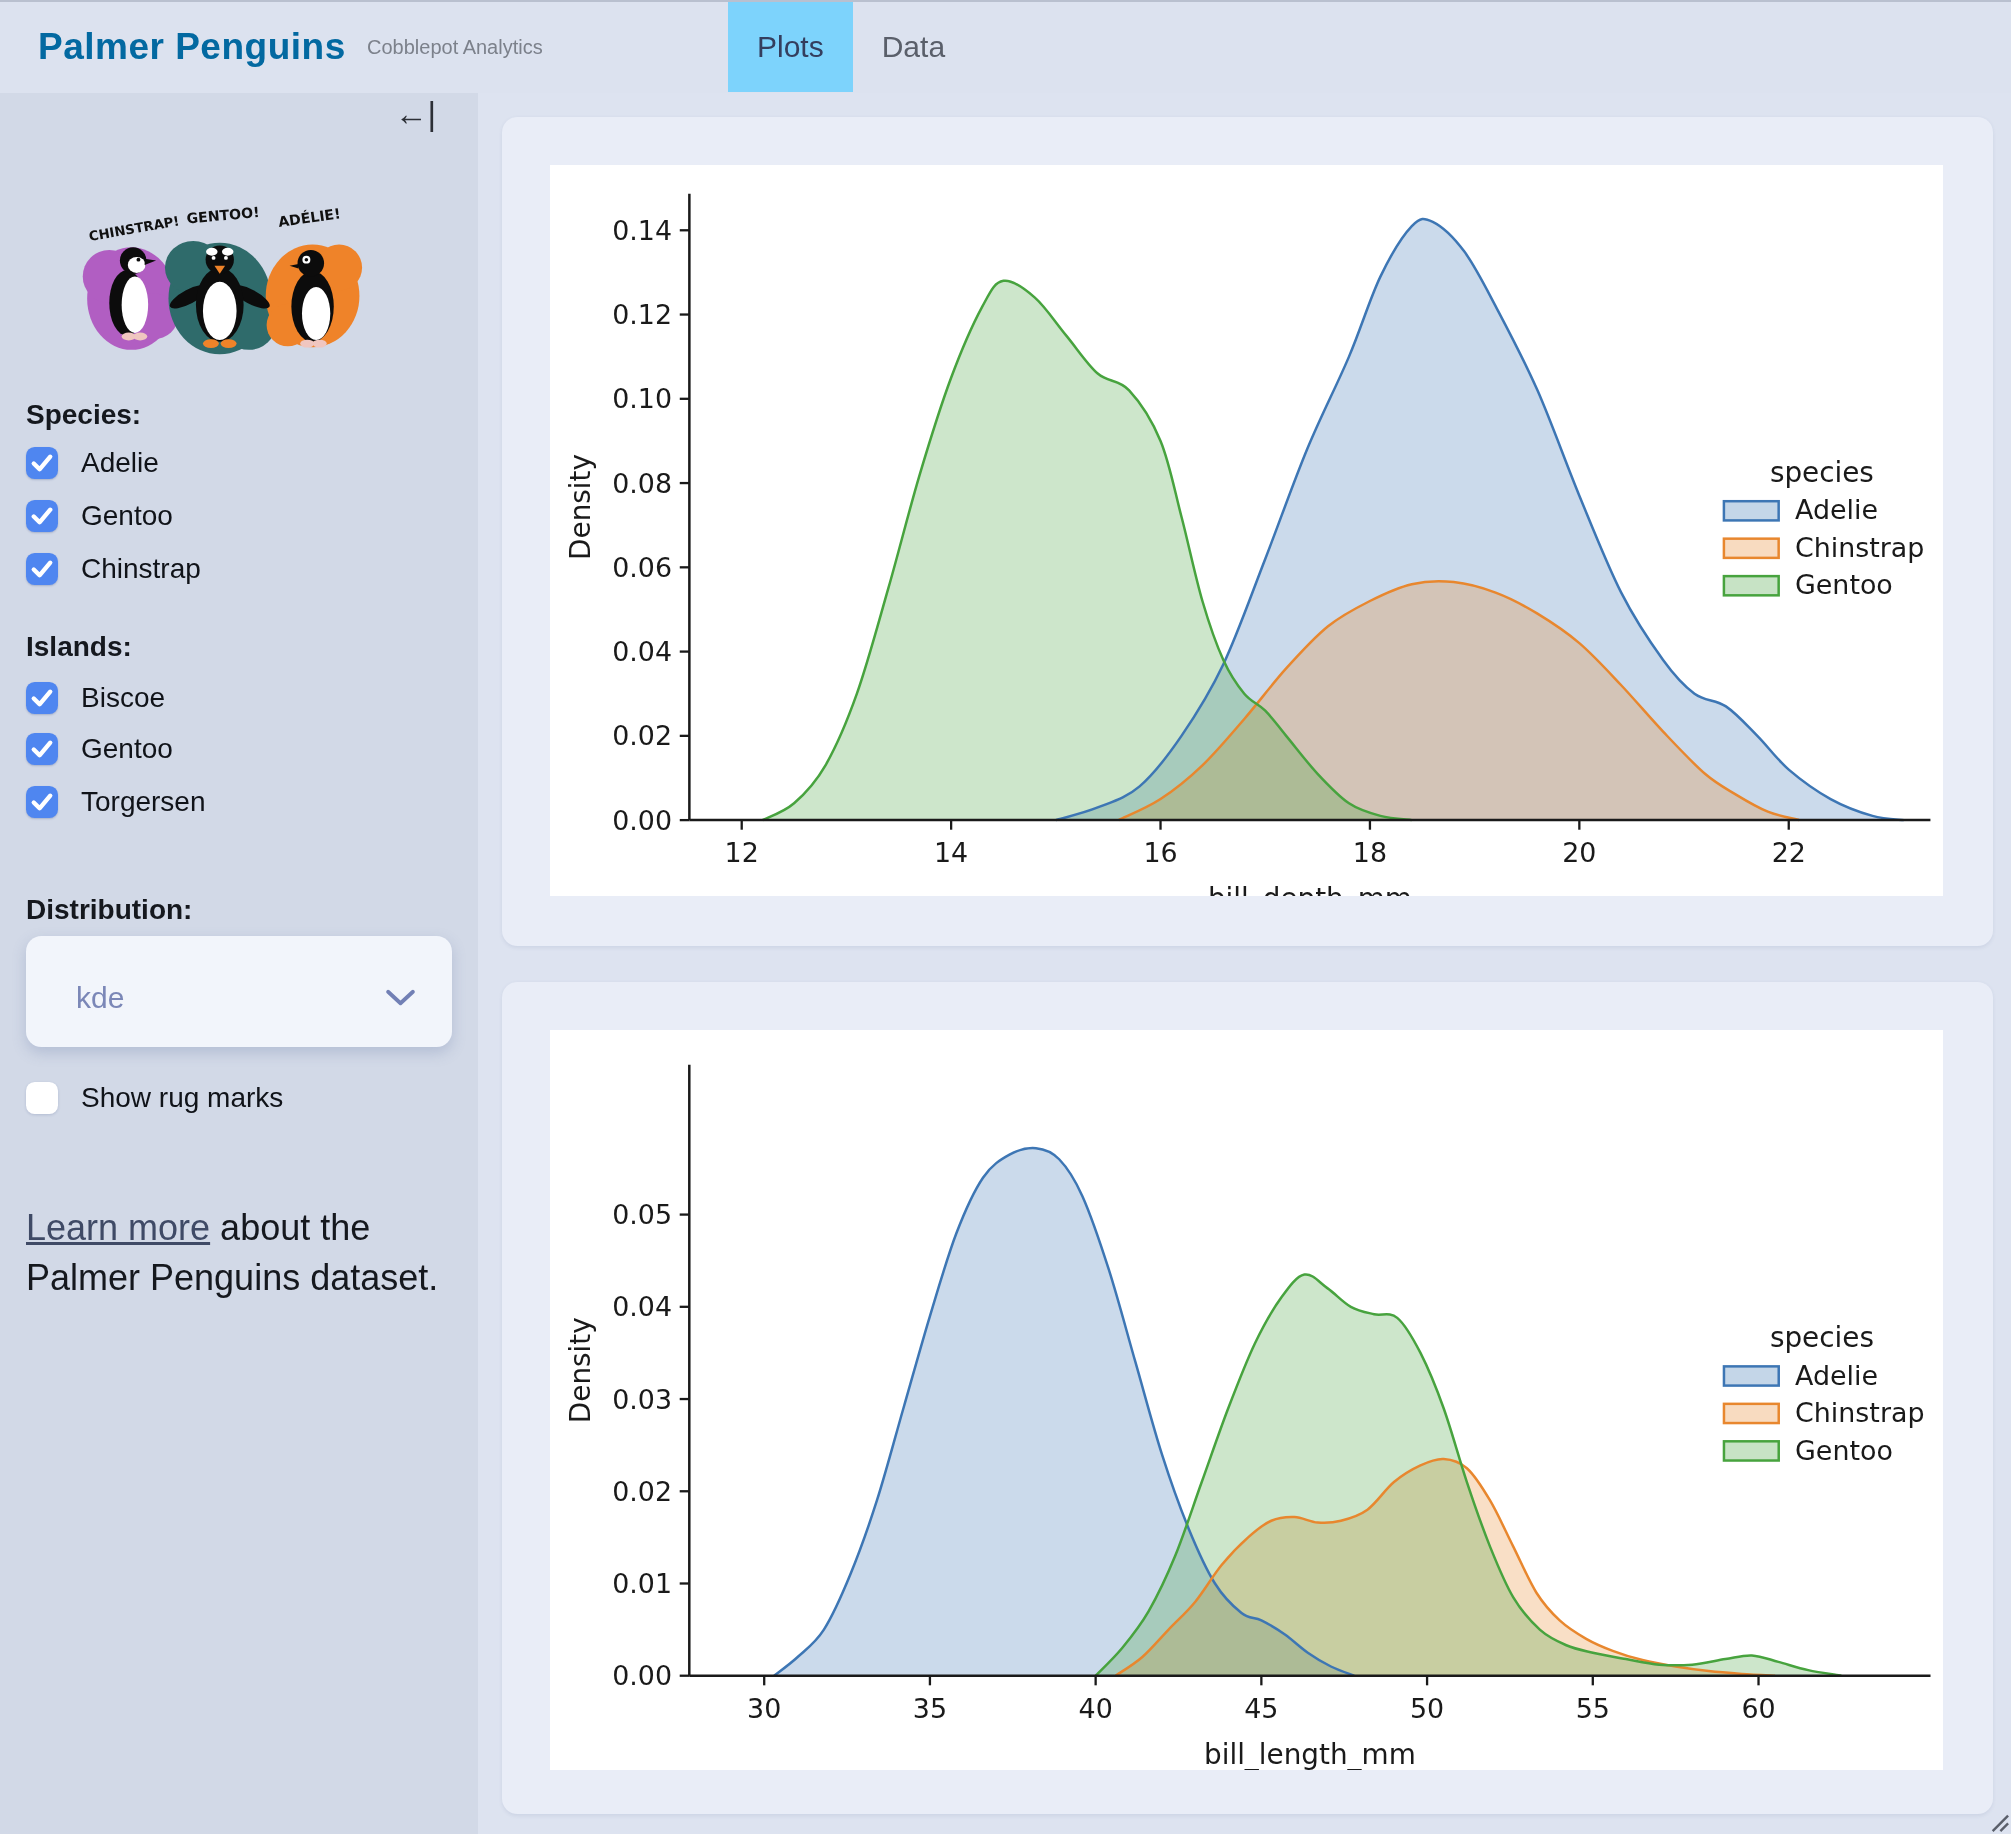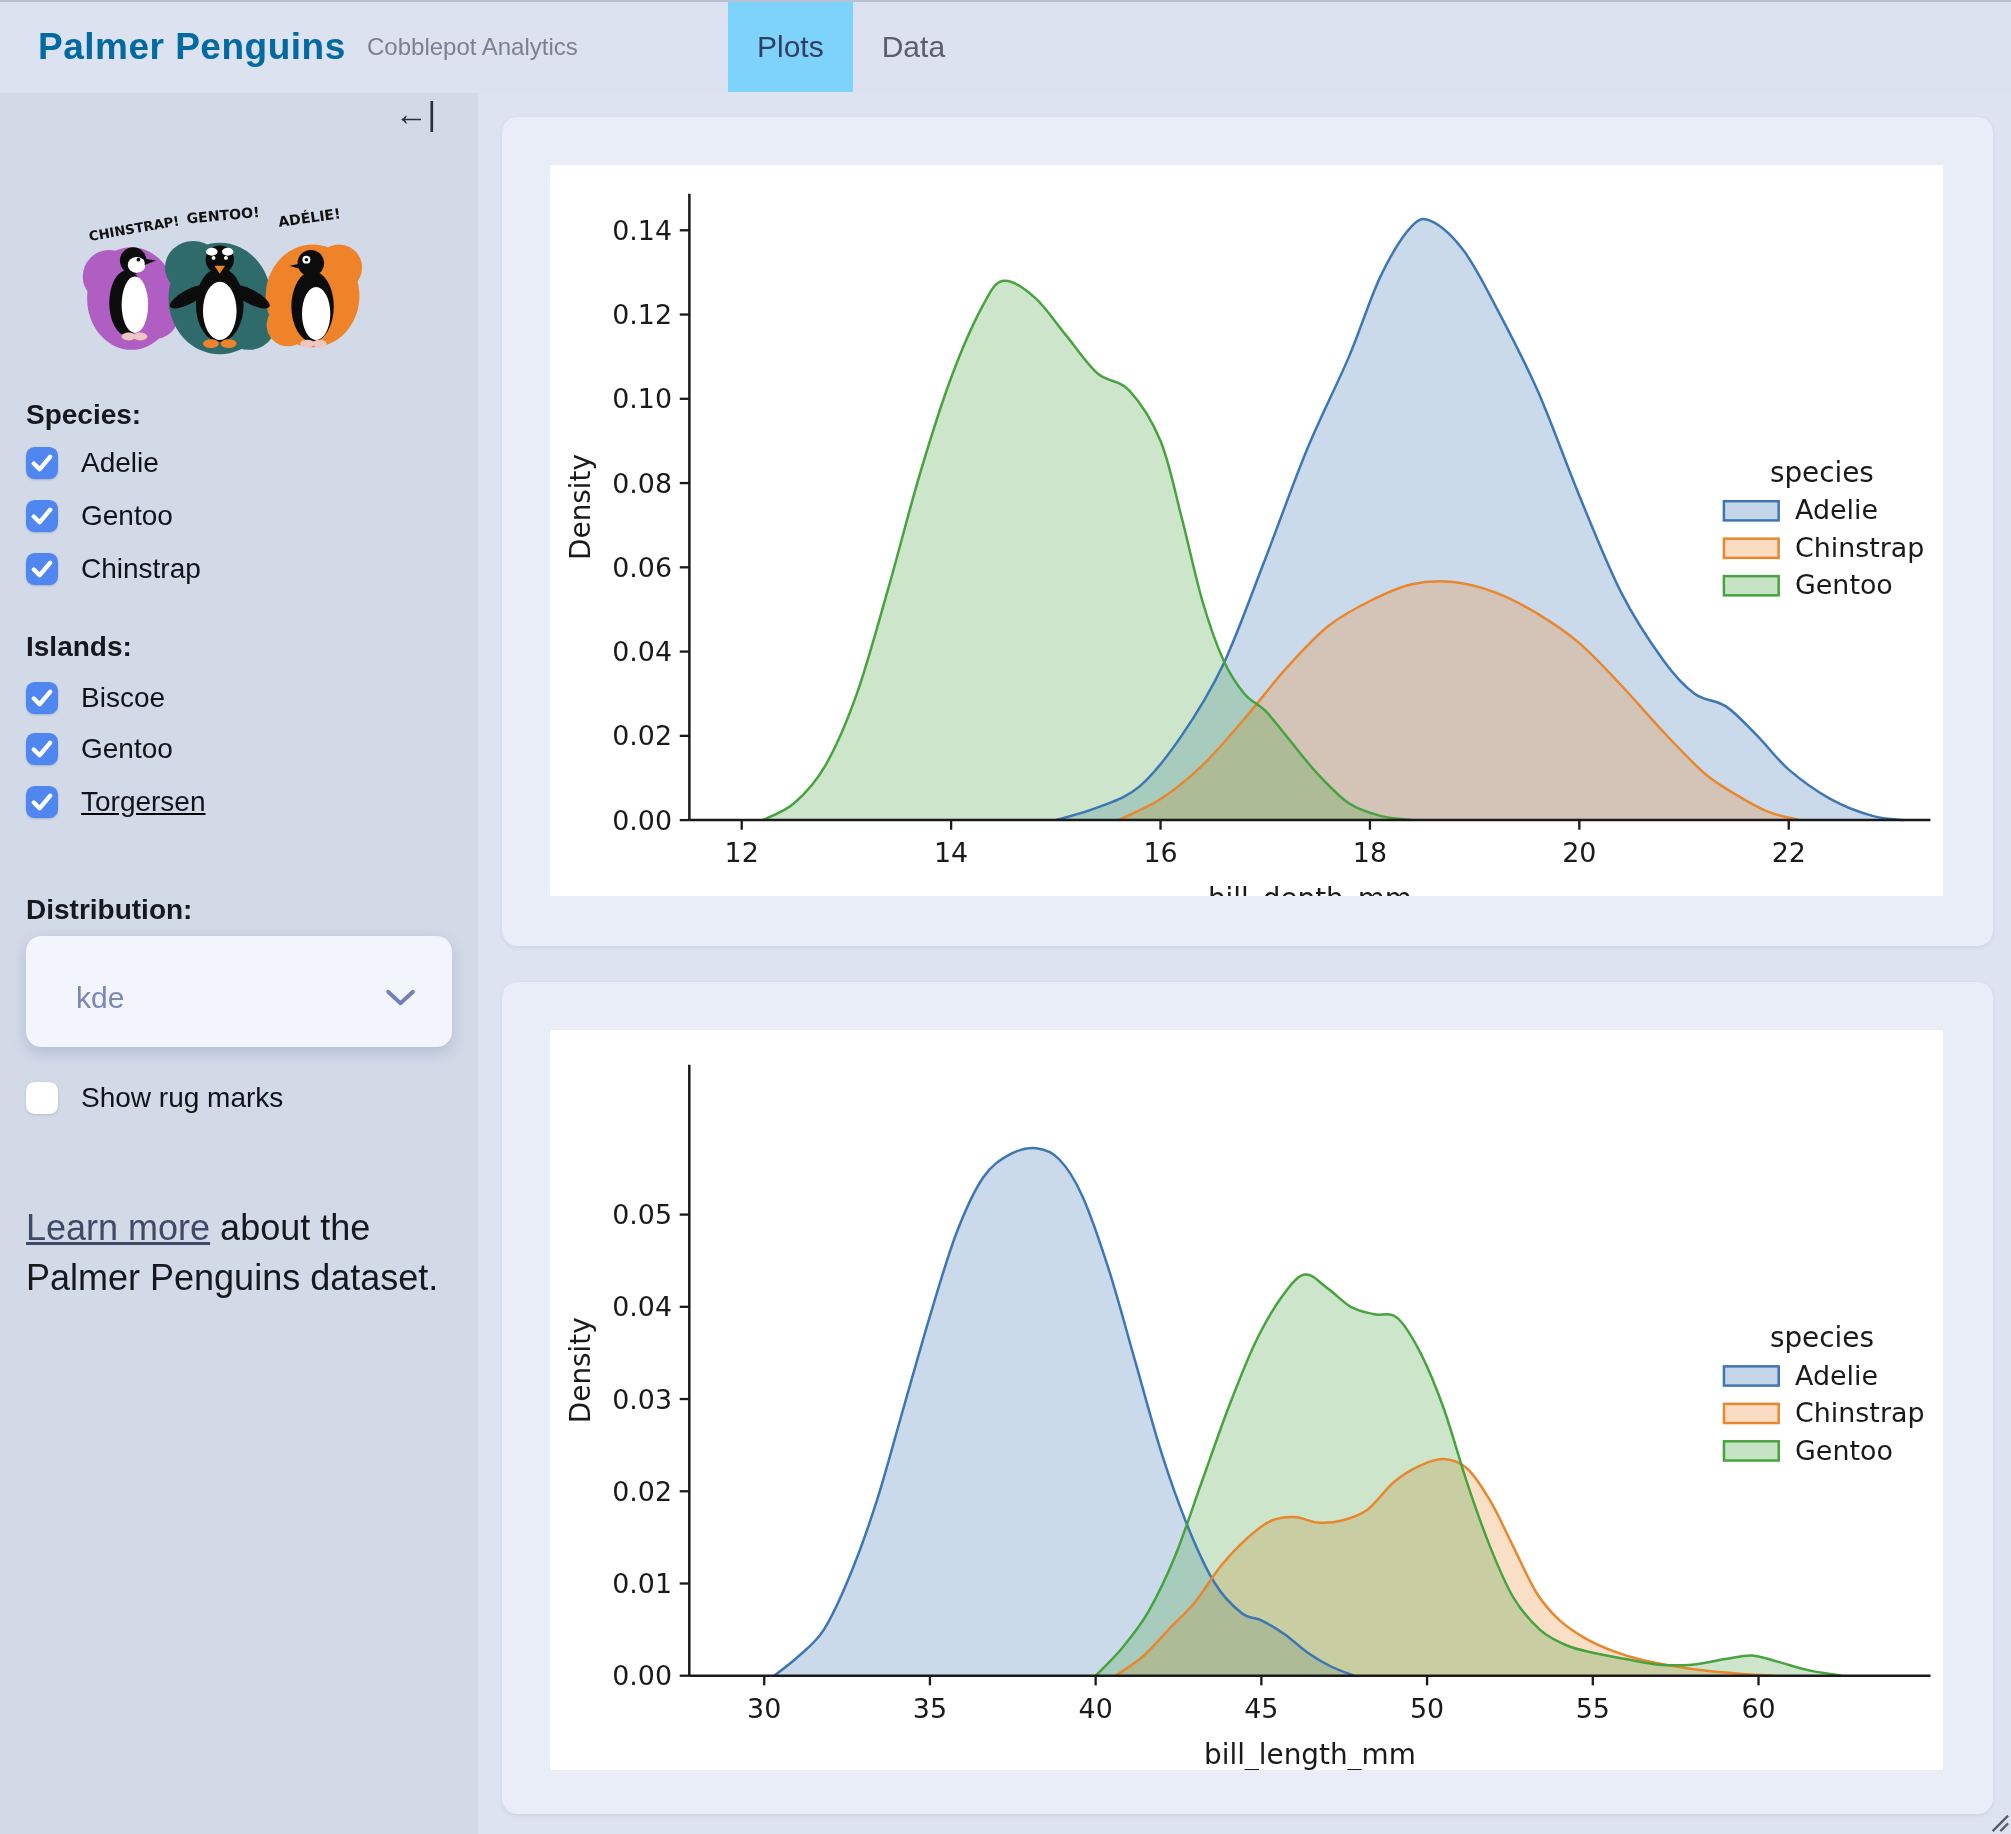--- a/index.html
+++ b/index.html
@@ -14,21 +14,21 @@
   .header{
     position:absolute;left:0;top:0;width:2012px;height:93px;
     background:#dce2ef;border-top:2.9px solid #b9c0cf;box-sizing:border-box;
   }
   .header-title{
     position:absolute;left:38px;top:0;height:90px;line-height:90px;
     font-size:37px;font-weight:600;color:#0369a1;letter-spacing:0.5px;
   }
   .header-subtitle{
     position:absolute;left:367px;top:0;height:90px;line-height:90px;
-    font-size:24px;font-weight:500;color:#7c818b;
+    font-size:20px;font-weight:500;color:#7c818b;
   }
   .tabs{position:absolute;left:708px;top:0;height:90px;display:flex;}
   .tab{
     height:90px;line-height:90px;padding:0 29px;font-size:30px;color:#5a5f6a;
     cursor:pointer;
   }
   .tab.active{background:#7dd3fc;color:#343e5e;font-weight:500;margin-left:20px;}
   
   .sidebar{
     position:absolute;left:0;top:93px;width:478px;height:1742px;
@@ -195,21 +195,21 @@
           <span class="check-label">Biscoe</span>
         </div>
         <div class="check-row" style="top: 630px;">
           <span class="checkbox">
             <svg width="32" height="32" viewBox="0 0 33 33">
               <polyline points="8,17 14,23 25,10" fill="none" stroke="#ffffff" stroke-width="4.5" stroke-linecap="round" stroke-linejoin="round"></polyline>
             </svg>
           </span>
           <span class="check-label">Gentoo</span>
         </div>
-        <div class="check-row" style="top: 683px; text-decoration: underline;">
+        <div class="check-row" style="top: 683px;">
           <span class="checkbox">
             <svg width="32" height="32" viewBox="0 0 33 33">
               <polyline points="8,17 14,23 25,10" fill="none" stroke="#ffffff" stroke-width="4.5" stroke-linecap="round" stroke-linejoin="round"></polyline>
             </svg>
           </span>
           <span class="check-label">Torgersen</span>
         </div>
       </div>
 
     <div class="side-heading" style="top:801px;">Distribution:</div>

